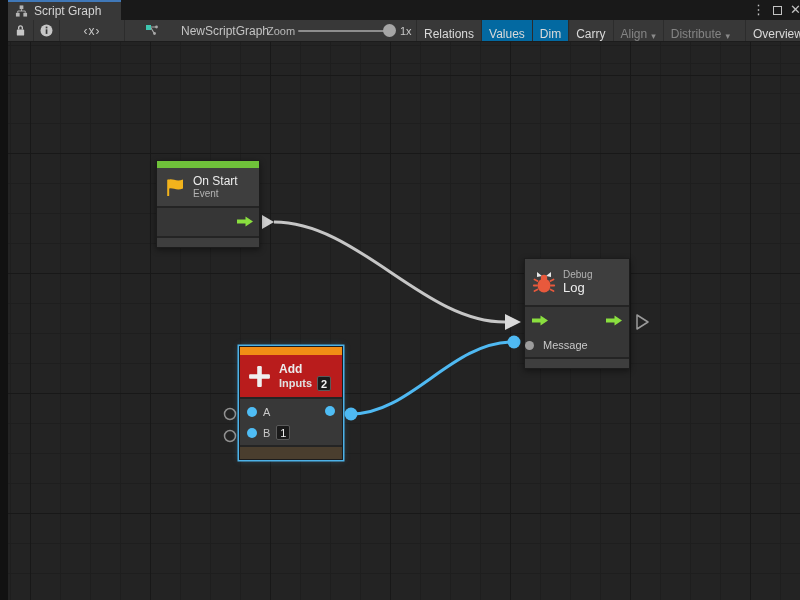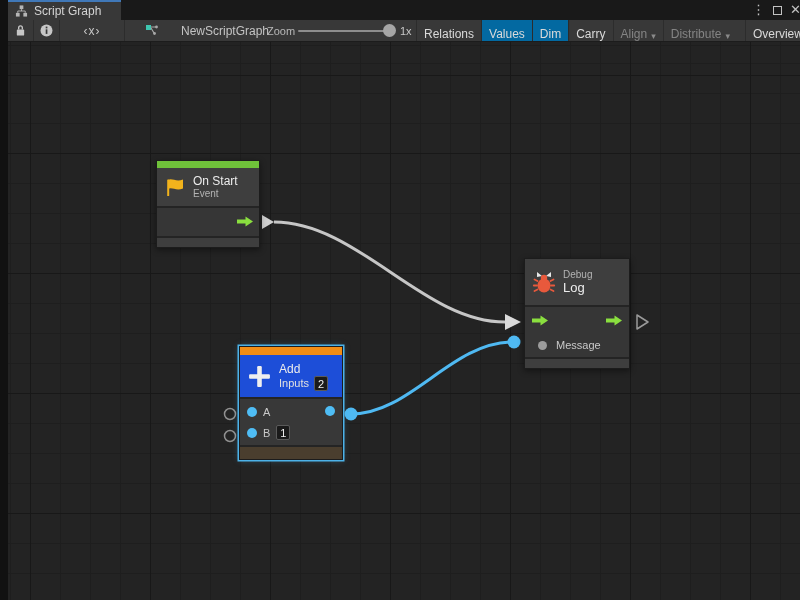--- a/index.html
+++ b/index.html
@@ -61,28 +61,28 @@
   .nfoot { height:9px; background:#3e3e3e; }
 
   .node-onstart { left:148px; top:160px; width:104px; }
   .node-onstart .nhead { height:38px; }
   .node-onstart .nbody { height:28px; }
   .node-onstart .out-arrow { position:absolute; right:6px; top:8px; }
 
   .node-debug { left:516px; top:258px; width:106px; }
   .node-debug .nhead { height:46px; }
   .node-debug .row1 { height:26px; display:flex; align-items:center; justify-content:space-between; padding:0 7px; }
-  .node-debug .row2 { height:24px; display:flex; align-items:center; gap:9px; padding:0 13px; }
+  .node-debug .row2 { height:24px; display:flex; align-items:center; gap:9px; padding:0 0; }
   .graydot { width:9px; height:9px; border-radius:50%; background:#9c9c9c; }
   .portlabel { font-size:11px; color:#c9c9c9; }
 
   .node-add { left:231px; top:346px; width:104px;
               box-shadow:0 0 0 1.5px #4cb2e8, 0 0 7px rgba(76,178,232,0.35); }
   .node-add .bar { height:8px; background:#f28d15; }
-  .node-add .nhead { height:42px; background:#1d4ed8; }
+  .node-add .nhead { height:42px; background:#b91c1c;font-weight:bold; }
   .node-add .nbody { background:#383838; padding:2px 0; }
   .node-add .prow { height:21px; display:flex; align-items:center; gap:6px; padding:0 7px; position:relative; }
   .node-add .nfoot { height:12px; background:#4a3e2e; }
   .cyandot { width:10px; height:10px; border-radius:50%; background:#4fbdf5; }
   .outdot { position:absolute; right:7px; top:5px; }
   .inputsrow { display:flex; align-items:center; gap:5px; }
   .valuebox { min-width:13px; height:15px; line-height:14px; text-align:center; background:#1a1a1a;
               border:1px solid #5a5a5a; border-radius:2px; font-size:11px; color:#f0f0f0; padding:0 3px; }
 </style>
 </head>

